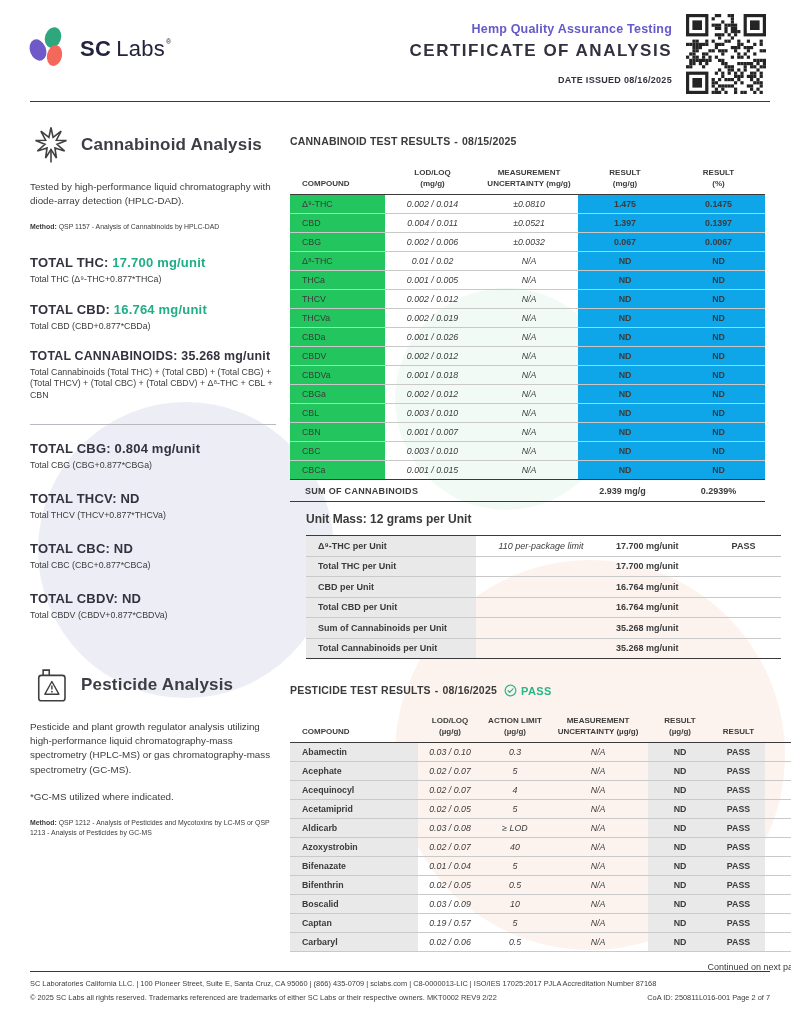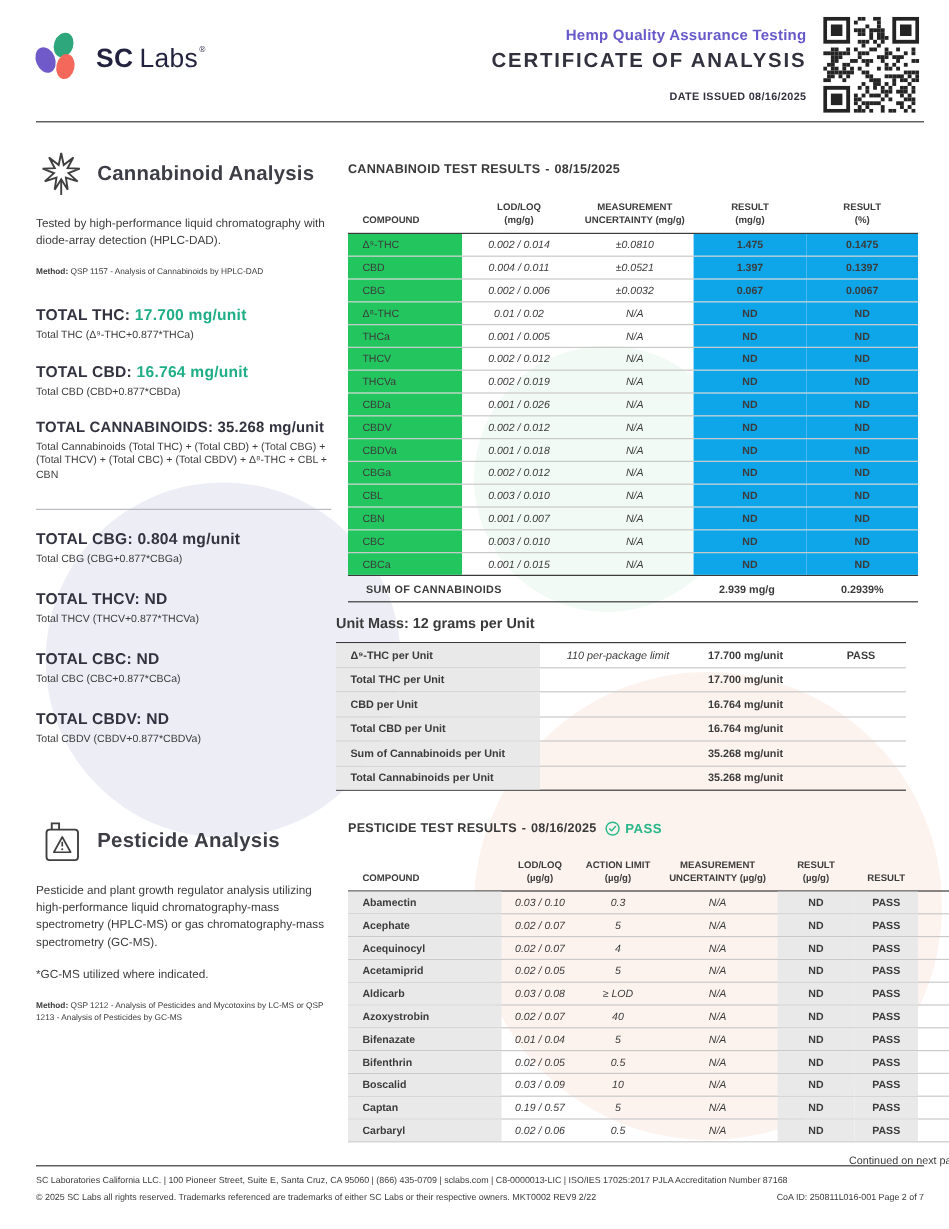--- a/index.html
+++ b/index.html
@@ -26,21 +26,21 @@
   .brandtxt .reg{font-size:7px;margin-top:2px;margin-left:1px;}
   .hdr-right{display:flex;align-items:flex-start;}
   .hdr-text{text-align:right;margin-right:14px;margin-top:8px;}
   .program{color:#6659c9;font-size:12.5px;font-weight:700;letter-spacing:.2px;}
   .doctitle{color:#32323f;font-size:17px;font-weight:600;letter-spacing:1.5px;margin-top:5px;}
   .dateissued{color:#32323f;font-size:9px;font-weight:700;letter-spacing:.3px;margin-top:14px;}
   .hdr-rule{left:30px;top:101px;width:740px;height:0;border-top:1.6px solid #3a3a3a;}
 
   
   .leftcol{left:30px;top:124px;width:246px;}
-  .leftcol2{left:30px;top:680px;width:250px;}
+  .leftcol2{left:30px;top:664px;width:250px;}
   .sechead{display:flex;align-items:center;margin-bottom:14px;}
   .sechead .ic{width:42px;height:42px;margin-right:9px;flex:0 0 auto;}
   .sectitle{font-size:17px;font-weight:700;color:#3d3d46;letter-spacing:.2px;}
   .desc{font-size:9.8px;line-height:1.45;color:#3b3b3b;margin-bottom:14px;}
   .method{font-size:6.9px;color:#3b3b3b;line-height:1.5;margin-bottom:4px;}
   .method b{font-weight:700;}
   .tot{margin-top:16px;}
   .totline{font-size:13px;font-weight:700;color:#333340;letter-spacing:.2px;}
   .totline .hl{color:#1fae87;}
   .formula{font-size:8.8px;color:#3b3b3b;margin-top:4px;line-height:1.35;}
@@ -62,21 +62,21 @@
   .crow{display:grid;grid-template-columns:95px 95px 98px 94px 93px;height:18px;border-bottom:1px solid #c9c9c9;}
   .cc{display:flex;align-items:center;justify-content:center;font-size:8.8px;}
   .cc.name{justify-content:flex-start;padding-left:12px;font-weight:400;background:#22c55e;}
   .cc.ital{font-style:italic;}
   .cc.res{font-weight:700;background:#0ea5e9;}
   .csum{display:grid;grid-template-columns:283px 99px 93px;height:21px;
         border-top:1.6px solid #3a3a3a;border-bottom:1.6px solid #3a3a3a;margin-top:-1px;}
   .csum .sl{display:flex;align-items:center;padding-left:15px;font-size:9px;font-weight:700;letter-spacing:.3px;}
   .csum .sv{display:flex;align-items:center;justify-content:center;font-size:9px;font-weight:700;}
 
-  .utw{left:280px;top:512px;width:475px;}
+  .utw{left:306px;top:512px;width:475px;}
   .ut-title{font-size:12px;font-weight:700;color:#3a3a3a;}
   .utable{margin-top:9px;border-top:1.6px solid #3a3a3a;border-bottom:1.6px solid #3a3a3a;}
   .urow{display:grid;grid-template-columns:170px 130px 100px 75px;height:19.5px;border-bottom:1px solid #c9c9c9;}
   .urow:last-child{border-bottom:none;}
   .uc{display:flex;align-items:center;font-size:9px;}
   .uc.lab{padding-left:12px;font-weight:700;background:#e9e9e9;}
   .uc.lim{justify-content:center;font-style:italic;}
   .uc.val{font-weight:700;padding-left:10px;}
   .uc.st{justify-content:center;font-weight:700;}
 

